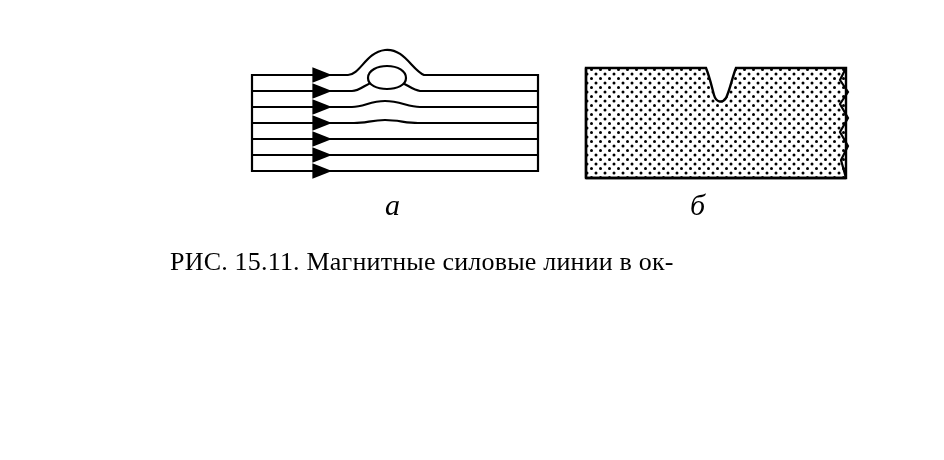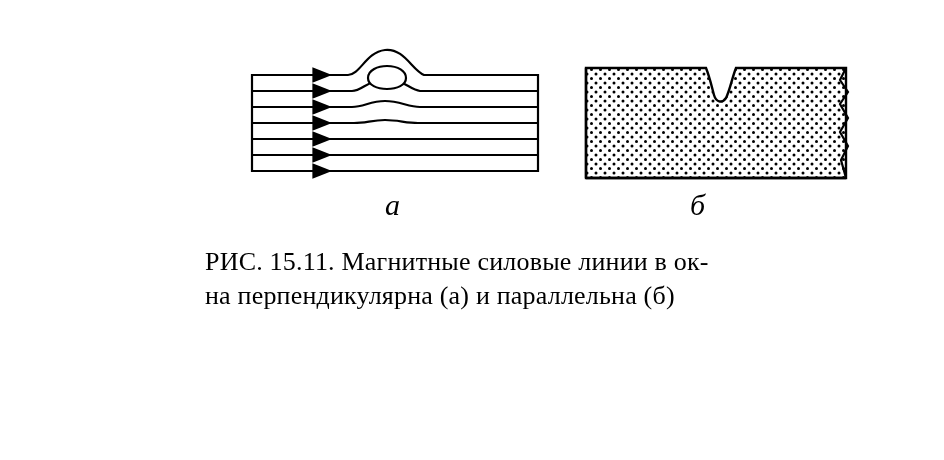--- a/index.html
+++ b/index.html
@@ -44,21 +44,20 @@
     top: 245px;
     width: 720px;
     font-family: "Liberation Serif", serif;
     font-size: 26px;
     line-height: 1.32;
     color: #000000;
     letter-spacing: 0.2px;
   }
   .cap-line {
     white-space: pre;
-    margin-left: 35px;
   }
   .cap-line.first {
     text-indent: 0;
   }
 </style>
 </head>
 <body>
 
 <div id="page">
 
@@ -129,16 +128,15 @@
         <line x1="586" y1="68" x2="586" y2="178" stroke="#000000" stroke-width="2.4"></line>
       </g>
     </svg>
 
     <div class="panel-label" id="label-a">а</div>
     <div class="panel-label" id="label-b">б</div>
   </div>
 
   <div id="caption">
     <div class="cap-line first">РИС. 15.11. Магнитные силовые линии в ок-</div>
-    <div class="cap-line">на перпендикулярна (а) и параллельна (б)</div>
   </div>
 
 </div>
 
 </body></html>

